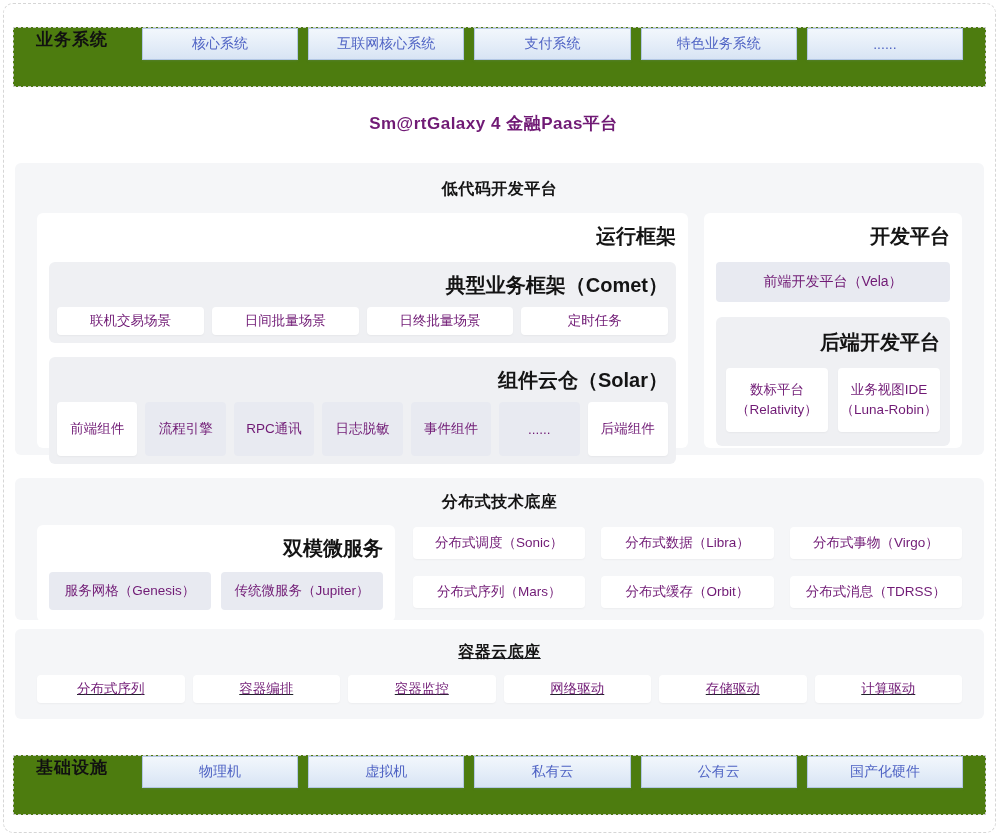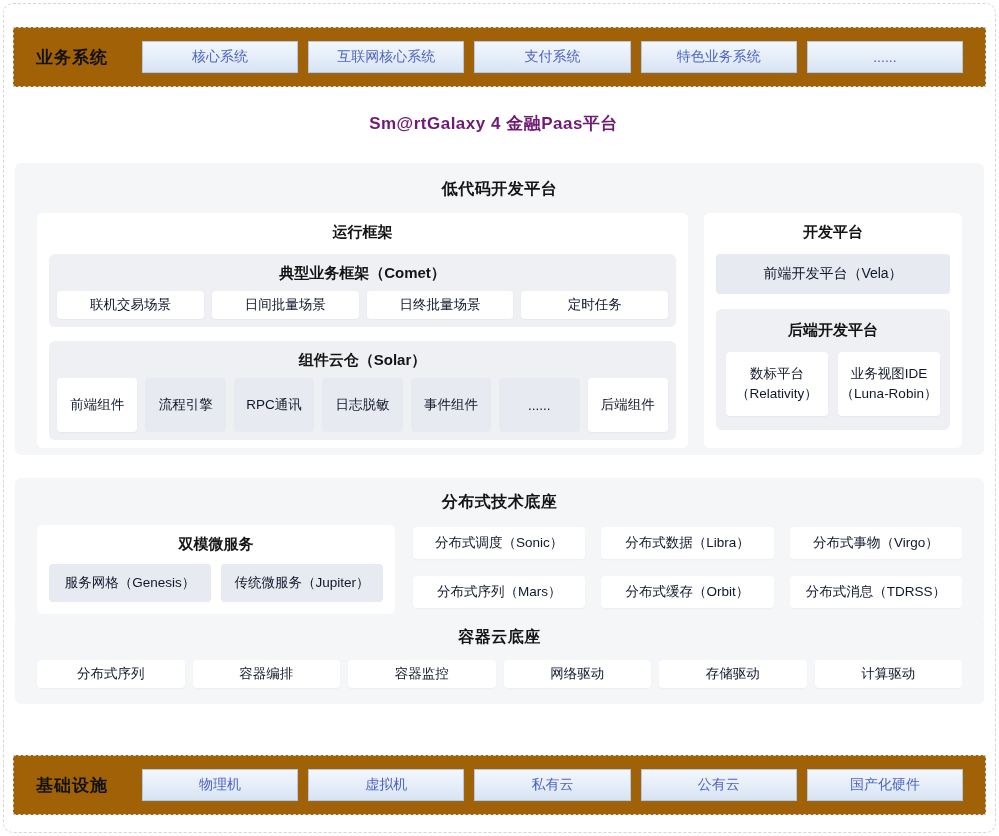--- a/index.html
+++ b/index.html
@@ -8,22 +8,22 @@
     font-family:"Liberation Sans","DejaVu Sans",sans-serif;color:#1f2329;
     overflow:hidden;
   }
   .outer-frame{
     position:absolute;left:3px;top:3px;right:3px;bottom:3px;
     border:1px dashed #d6d6d6;border-radius:10px;pointer-events:none;
   }
   
   .strip{
     position:absolute;left:13px;right:13px;height:60px;
-    border:1px dashed #cdcdcd;display:flex;align-items:center;
-    padding:0 22px;box-sizing:border-box;background:#a16207;
+    border:1px dashed #cdcdcd;display:flex;align-items:flex-start;
+    padding:0 22px;box-sizing:border-box;background:#4d7c0f;
   }
   .strip-label{
     width:96px;flex:0 0 96px;font-size:17px;font-weight:bold;color:#111;
     letter-spacing:1px;
   }
   .blue-box{
     flex:1;height:32px;margin-left:10px;border:1px solid #b3c7e4;
     background:linear-gradient(180deg,#f2f7fc 0%,#e4edf8 55%,#d8e4f4 100%);
     display:flex;align-items:center;justify-content:center;
     font-size:14px;color:#4f63c4;box-sizing:border-box;
@@ -37,27 +37,27 @@
   
   .section{
     position:absolute;left:15px;right:15px;background:#f5f6f8;
     border-radius:6px;box-sizing:border-box;
   }
   .section-title{
     text-align:center;font-size:16px;font-weight:bold;color:#141414;
     letter-spacing:.5px;
   }
   .box-title{
-    text-align:center;font-size:15px;font-weight:bold;color:#141414;
+    text-align:right;font-size:20px;font-weight:bold;color:#141414;
   }
   .white-box{background:#ffffff;border-radius:6px;box-sizing:border-box;}
   .grey-box{background:#eff0f3;border-radius:6px;box-sizing:border-box;}
   .chip{
     display:flex;align-items:center;justify-content:center;text-align:center;
-    border-radius:4px;font-size:13.5px;color:#0f172a;box-sizing:border-box;
+    border-radius:4px;font-size:13.5px;color:#701a75;box-sizing:border-box;
   }
   .chip.white{background:#ffffff;box-shadow:0 1px 2px rgba(0,0,0,.04);}
   .chip.lav{background:#e8eaf1;}
   
   #lowcode{top:163px;height:292px;padding:16px 22px;}
   .lowcode-cols{display:flex;gap:16px;margin-top:13px;height:235px;}
   .runtime{flex:1;padding:10px 12px;}
   .inner-row{display:flex;gap:8px;margin-top:8px;}
   .inner-row .chip{flex:1;height:28px;}
   .solar-row .chip{height:54px;}
@@ -71,21 +71,21 @@
   .dist-cols{display:flex;gap:18px;margin-top:12px;}
   .dualmode{width:358px;flex:0 0 358px;padding:10px 12px 12px;}
   .dualmode-row{display:flex;gap:10px;margin-top:10px;}
   .dualmode-row .chip{flex:1;height:38px;}
   .dist-grid{
     flex:1;display:grid;grid-template-columns:repeat(3,1fr);
     column-gap:16px;row-gap:17px;align-content:start;margin-top:2px;
   }
   .dist-grid .chip{height:32px;}
   
-  #containercloud{top:614px;height:90px;padding:13px 22px;}
+  #containercloud{top:629px;height:90px;padding:13px 22px;text-decoration:underline;}
   .container-row{display:flex;gap:8px;margin-top:12px;}
   .container-row .chip{flex:1;height:28px;}
   
   #business-strip{top:27px;}
   #infra-strip{top:755px;}
 </style>
 </head>
 <body>
 
 <div class="outer-frame"></div>

